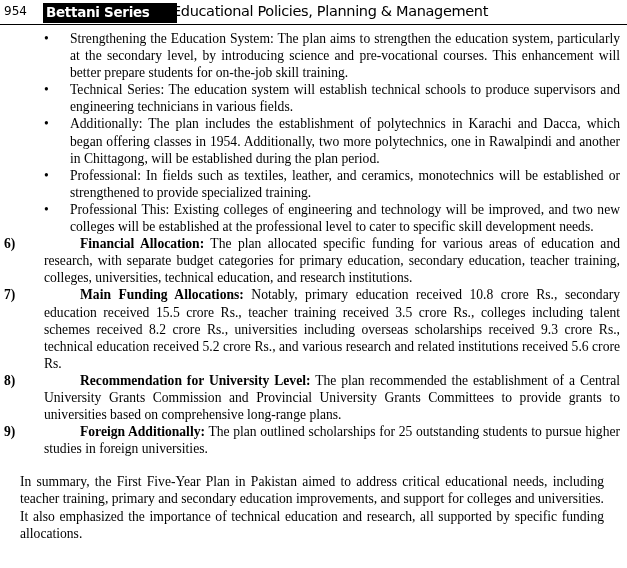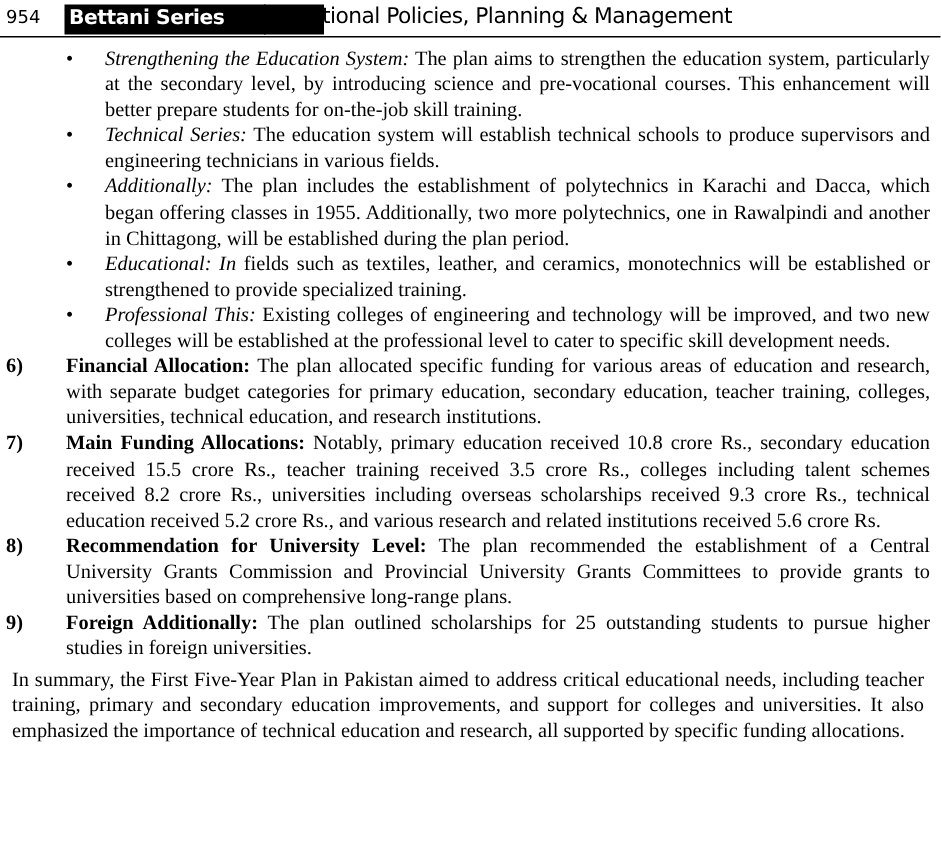--- a/index.html
+++ b/index.html
@@ -1,54 +1,54 @@
 <!DOCTYPE html>
 <html><head>
 <meta charset="utf-8">
 <style>
   html, body { margin: 0; padding: 0; background: #ffffff; }
   body { width: 627px; height: 568px; overflow: hidden; position: relative; color: #000; }
   .header { position: absolute; left: 0; top: 0; width: 502px; height: 25px; }
   .page-num { position: absolute; left: 4px; top: 4px; font-family: "DejaVu Sans", sans-serif; font-size: 12px; }
-  .series-box { position: absolute; left: 43px; top: 3px; width: 133px; height: 20px; background: #000; padding-left: 40px; }
+  .series-box { position: absolute; left: 43px; top: 3px; width: 133px; height: 20px; background: #000; }
   .series-label { position: absolute; left: 3px; top: 1px; color: #fff; font-family: "DejaVu Sans", sans-serif; font-weight: bold; font-size: 13.5px; letter-spacing: -0.3px; }
   .series-rule { position: absolute; left: 176px; top: 3px; width: 1px; height: 20px; background: #000; }
   .book-title { position: absolute; right: 14px; top: 3px; font-family: "DejaVu Sans", sans-serif; font-size: 14.5px; letter-spacing: -0.35px; white-space: nowrap; }
   .header-rule { position: absolute; left: 0; top: 24px; width: 627px; height: 1px; background: #000; }
 
   .content { position: absolute; left: 4px; top: 30px; width: 616px; font-family: "Liberation Serif", serif; font-size: 13.6px; line-height: 17.1px; }
   .bullets { margin: 0; padding: 0; list-style: none; }
   .bullet-item { position: relative; padding-left: 66px; text-align: justify; }
   .bullet-dot { position: absolute; left: 40px; top: 0; }
   .num-item { position: relative; padding-left: 40px; text-align: justify; }
   .num-label { position: absolute; left: 0; top: 0; font-weight: bold; }
-  .bold { font-weight: bold; }
-  .ital { font-style: italic; }
-  .summary { text-align: justify; margin: 4px; }
+  .bold { font-weight: bold; margin-left: 36px; }
+  .ital { }
+  .summary { text-align: justify; margin: 16px; }
   p { margin: 0; }
 </style>
 </head>
 <body>
 
 <div class="header">
   <span class="page-num">954</span>
   <div class="series-box">
     <span class="series-label">Bettani Series</span>
   </div>
   <div class="series-rule"></div>
   <span class="book-title">Educational Policies, Planning &amp; Management</span>
   <div class="header-rule"></div>
 </div>
 
 <div class="content">
   <ul class="bullets">
     <li class="bullet-item"><span class="bullet-dot">•</span><span class="ital">Strengthening the Education System:</span><span> The plan aims to strengthen the education system, particularly at the secondary level, by introducing science and pre-vocational courses. This enhancement will better prepare students for on-the-job skill training.</span></li>
     <li class="bullet-item"><span class="bullet-dot">•</span><span class="ital">Technical Series:</span><span> The education system will establish technical schools to produce supervisors and engineering technicians in various fields.</span></li>
-    <li class="bullet-item"><span class="bullet-dot">•</span><span class="ital">Additionally:</span><span> The plan includes the establishment of polytechnics in Karachi and Dacca, which began offering classes in 1955. Additionally, two more polytechnics, one in Rawalpindi and another in Chittagong, will be established during the plan period.</span></li>
-    <li class="bullet-item"><span class="bullet-dot">•</span><span class="ital">Educational: In</span><span> fields such as textiles, leather, and ceramics, monotechnics will be established or strengthened to provide specialized training.</span></li>
+    <li class="bullet-item"><span class="bullet-dot">•</span><span class="ital">Additionally:</span><span> The plan includes the establishment of polytechnics in Karachi and Dacca, which began offering classes in 1954. Additionally, two more polytechnics, one in Rawalpindi and another in Chittagong, will be established during the plan period.</span></li>
+    <li class="bullet-item"><span class="bullet-dot">•</span><span class="ital">Professional: In</span><span> fields such as textiles, leather, and ceramics, monotechnics will be established or strengthened to provide specialized training.</span></li>
     <li class="bullet-item"><span class="bullet-dot">•</span><span class="ital">Professional This:</span><span> Existing colleges of engineering and technology will be improved, and two new colleges will be established at the professional level to cater to specific skill development needs.</span></li>
   </ul>
 
   <div class="num-item"><span class="num-label">6)</span><span class="bold">Financial Allocation:</span><span> The plan allocated specific funding for various areas of education and research, with separate budget categories for primary education, secondary education, teacher training, colleges, universities, technical education, and research institutions.</span></div>
   <div class="num-item"><span class="num-label">7)</span><span class="bold">Main Funding Allocations:</span><span> Notably, primary education received 10.8 crore Rs., secondary education received 15.5 crore Rs., teacher training received 3.5 crore Rs., colleges including talent schemes received 8.2 crore Rs., universities including overseas scholarships received 9.3 crore Rs., technical education received 5.2 crore Rs., and various research and related institutions received 5.6 crore Rs.</span></div>
   <div class="num-item"><span class="num-label">8)</span><span class="bold">Recommendation for University Level:</span><span> The plan recommended the establishment of a Central University Grants Commission and Provincial University Grants Committees to provide grants to universities based on comprehensive long-range plans.</span></div>
   <div class="num-item"><span class="num-label">9)</span><span class="bold">Foreign Additionally:</span><span> The plan outlined scholarships for 25 outstanding students to pursue higher studies in foreign universities.</span></div>
 
   <p class="summary">In summary, the First Five-Year Plan in Pakistan aimed to address critical educational needs, including teacher training, primary and secondary education improvements, and support for colleges and universities. It also emphasized the importance of technical education and research, all supported by specific funding allocations.</p>
 </div>

